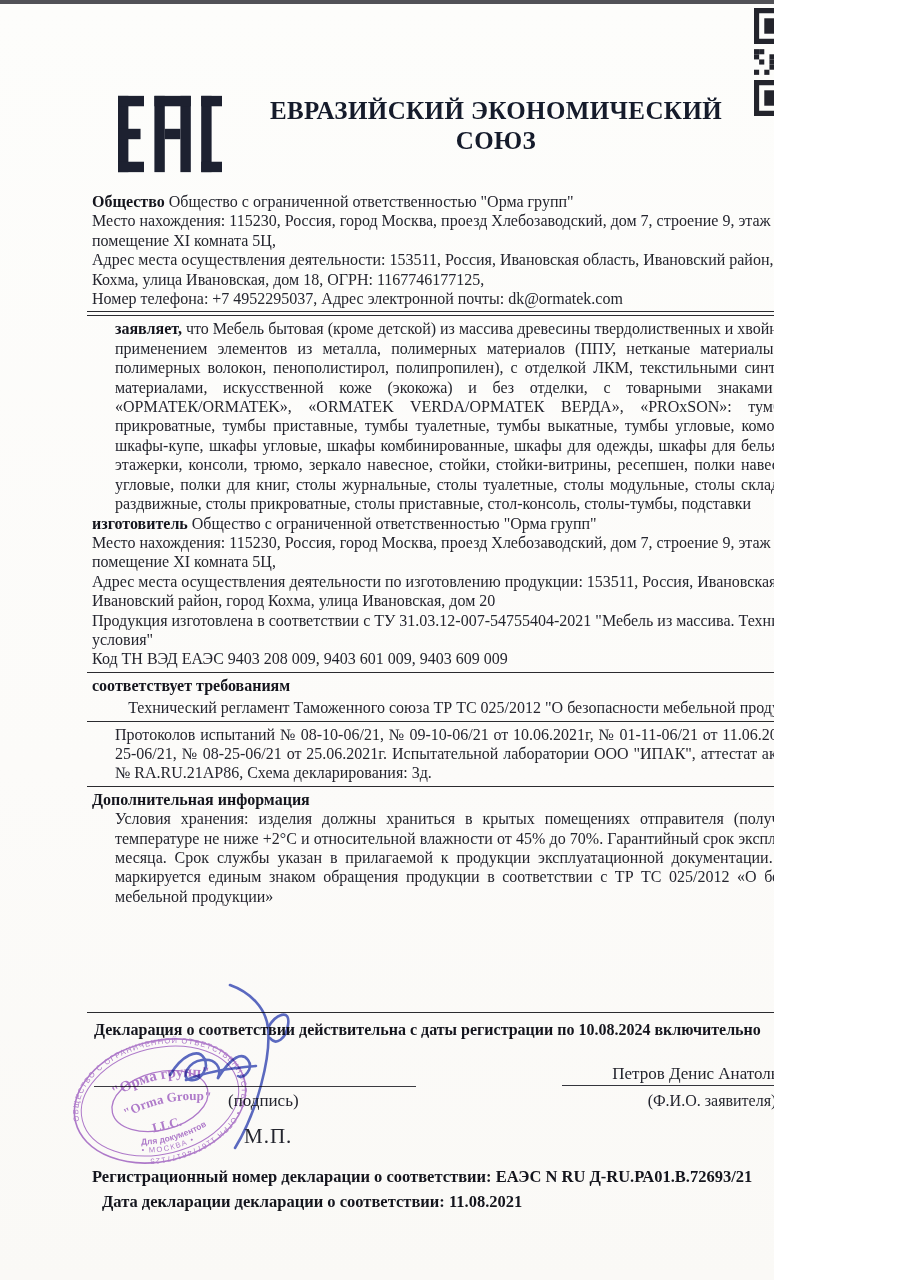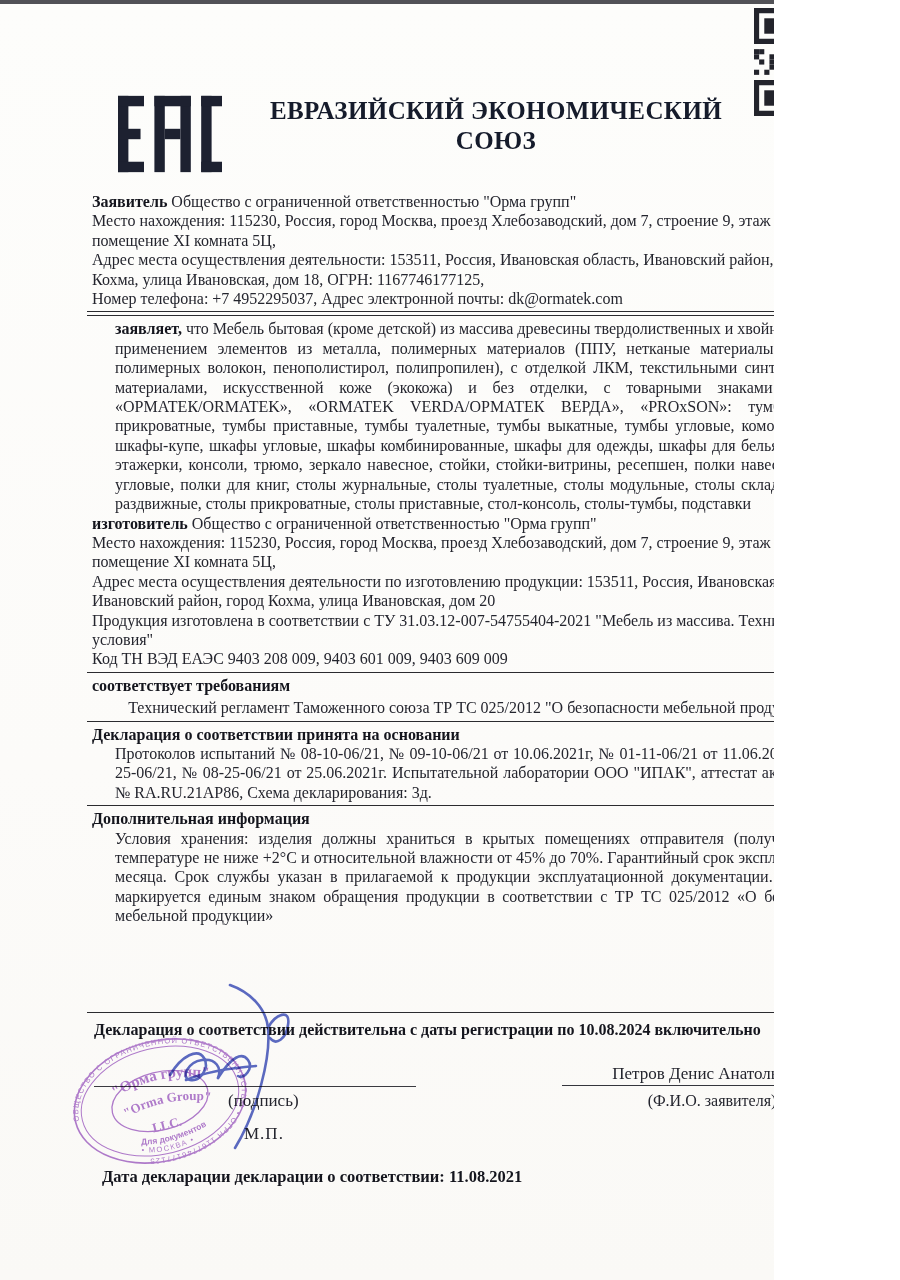--- a/index.html
+++ b/index.html
@@ -29,21 +29,21 @@
 
   
   .bottom{position:absolute;left:92px;top:1012px;width:764px;font-size:16px;}
   .bottom .rule{margin-top:0;}
   .validity{position:absolute;left:2px;top:9px;font-weight:bold;color:#14151d;width:762px;}
   .sig-line{position:absolute;left:2px;top:74px;width:322px;border-bottom:1.6px solid #3a3a40;}
   .sig-caption{position:absolute;left:136px;top:79px;font-size:17px;}
   .sig-name{position:absolute;left:470px;top:52px;width:300px;text-align:center;font-size:17px;
     border-bottom:1.2px solid #34353c;padding-bottom:1px;}
   .name-caption{position:absolute;left:470px;top:80px;width:300px;text-align:center;font-size:16px;}
-  .mp{position:absolute;left:152px;top:112px;font-size:17px;letter-spacing:1px;}
+  .mp{position:absolute;left:152px;top:112px;font-size:21px;letter-spacing:1px;}
   .reg{position:absolute;left:0;top:152px;width:764px;font-weight:bold;color:#14151d;font-size:16.5px;line-height:25px;}
   .reg .line2{padding-left:10px;}
 
   
   .stamp{position:absolute;left:-32px;top:13px;mix-blend-mode:multiply;pointer-events:none;}
   .signature{position:absolute;left:38px;top:-52px;mix-blend-mode:multiply;pointer-events:none;}
 </style>
 </head>
 <body>
 
@@ -197,21 +197,21 @@
       <path d="M0,0h35v35h-35z M5,5v25h25v-25z" fill-rule="evenodd"></path>
       <rect x="10" y="10" width="15" height="15"></rect>
       <path d="M70,0h35v35h-35z M75,5v25h25v-25z" fill-rule="evenodd"></path>
       <rect x="80" y="10" width="15" height="15"></rect>
       <path d="M0,70h35v35h-35z M5,75v25h25v-25z" fill-rule="evenodd"></path>
       <rect x="10" y="80" width="15" height="15"></rect>
     </g>
   </svg>
 
   <div class="body-flow">
-    <p><b class="lbl">Заявитель</b> <span>Общество с ограниченной ответственностью "Орма групп"</span></p>
+    <p><b class="lbl">Общество</b> <span>Общество с ограниченной ответственностью "Орма групп"</span></p>
     <p>Место нахождения: 115230, Россия, город Москва, проезд Хлебозаводский, дом 7, строение 9, этаж 4 помещение XI комната 5Ц,</p>
     <p>Адрес места осуществления деятельности: 153511, Россия, Ивановская область, Ивановский район, город Кохма, улица Ивановская, дом 18, ОГРН: 1167746177125,</p>
     <p>Номер телефона: +7 4952295037, Адрес электронной почты: dk@ormatek.com</p>
 
     <div class="rule"></div>
 
 
     <div class="rule"></div>
 
     <p class="just"><b class="lbl">заявляет,</b> <span>что Мебель бытовая (кроме детской) из массива древесины твердолиственных и хвойных пород, с применением элементов из металла, полимерных материалов (ППУ, нетканые материалы на основе полимерных волокон, пенополистирол, полипропилен), с отделкой ЛКМ, текстильными синтетическими материалами, искусственной коже (экокожа) и без отделки, с товарными знаками «Райтон», «ОРМАТЕК/ORMATEK», «ORMATEK VERDA/ОРМАТЕК ВЕРДА», «PROxSON»: тумбы, тумбы прикроватные, тумбы приставные, тумбы туалетные, тумбы выкатные, тумбы угловые, комоды, шкафы, шкафы-купе, шкафы угловые, шкафы комбинированные, шкафы для одежды, шкафы для белья, стеллажи, этажерки, консоли, трюмо, зеркало навесное, стойки, стойки-витрины, ресепшен, полки навесные, полки угловые, полки для книг, столы журнальные, столы туалетные, столы модульные, столы складные, столы раздвижные, столы прикроватные, столы приставные, стол-консоль, столы-тумбы, подставки</span></p>
@@ -222,21 +222,20 @@
     <p>Продукция изготовлена в соответствии с ТУ 31.03.12-007-54755404-2021 "Мебель из массива. Технические условия"</p>
     <p>Код ТН ВЭД ЕАЭС  9403 208 009, 9403 601 009, 9403 609 009</p>
 
     <div class="rule"></div>
 
     <p class="hdr">соответствует требованиям</p>
     <p class="sp-before">Технический регламент Таможенного союза ТР ТС 025/2012 "О безопасности мебельной продукции"</p>
 
     <div class="rule"></div>
 
-    <p class="hdr">Декларация о соответствии принята на основании</p>
     <p class="just">Протоколов испытаний № 08-10-06/21, № 09-10-06/21 от 10.06.2021г, № 01-11-06/21 от 11.06.2021г , № 07-25-06/21, № 08-25-06/21 от 25.06.2021г. Испытательной лаборатории ООО "ИПАК", аттестат аккредитации № RA.RU.21АР86, Схема декларирования: 3д.</p>
 
     <div class="rule"></div>
 
     <p class="hdr">Дополнительная информация</p>
     <p class="just">Условия хранения: изделия должны храниться в крытых помещениях отправителя (получателя) при температуре не ниже +2°С и относительной влажности от 45% до 70%. Гарантийный срок эксплуатации- 24 месяца. Срок службы указан в прилагаемой к продукции эксплуатационной документации. Продукция маркируется единым знаком обращения продукции в соответствии с ТР ТС 025/2012 «О безопасности мебельной продукции»</p>
   </div>
 
   <div class="bottom">
     <div class="rule"></div>
@@ -244,20 +243,21 @@
 
     <div class="sig-line"></div>
     <div class="sig-caption">(подпись)</div>
 
     <div class="sig-name">Петров Денис Анатольевич</div>
     <div class="name-caption">(Ф.И.О. заявителя)</div>
 
     <div class="mp">М.П.</div>
 
     <div class="reg">
+      <div><span>Регистрационный номер декларации о соответствии:</span> <span>ЕАЭС N RU Д-RU.РА01.В.72693/21</span></div>
       <div class="line2"><span>Дата декларации декларации о соответствии:</span> <span>11.08.2021</span></div>
     </div>
 
     <svg class="stamp" width="200" height="155" viewBox="0 0 200 155" opacity="0.82">
       <g transform="rotate(-14 100 76)" fill="none" stroke="#a05fc6">
         <ellipse cx="100" cy="76" rx="87" ry="60" stroke-width="1.6"></ellipse>
         <ellipse cx="100" cy="76" rx="80" ry="53" stroke-width="1"></ellipse>
         <ellipse cx="100" cy="76" rx="49" ry="29" stroke-width="1.3"></ellipse>
         <path id="ringPath" d="M 17,76 A 83,56 0 1 1 183,76 A 83,56 0 1 1 17,76" stroke="none"></path>
         <path id="nameRuPath" d="M 50,64 Q 100,46 150,64" stroke="none"></path>

